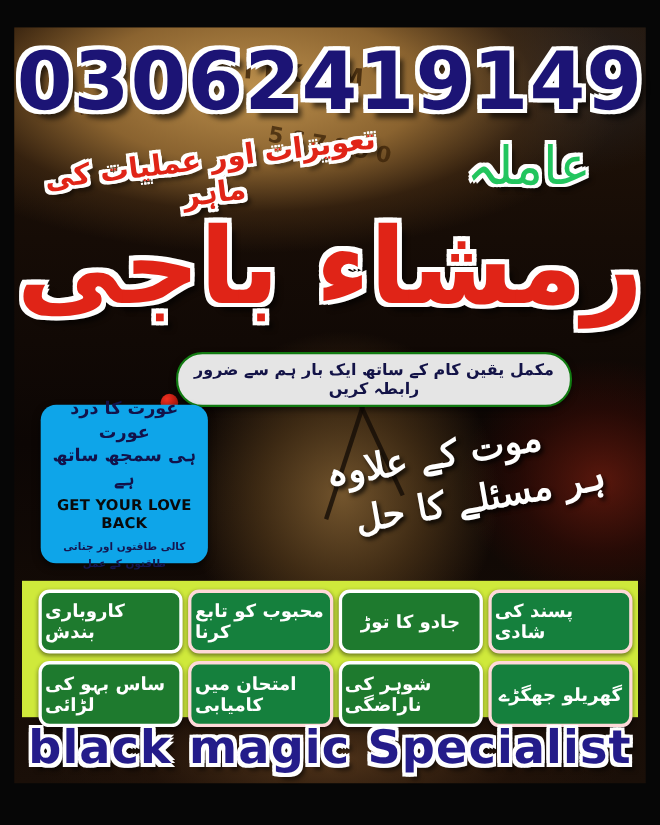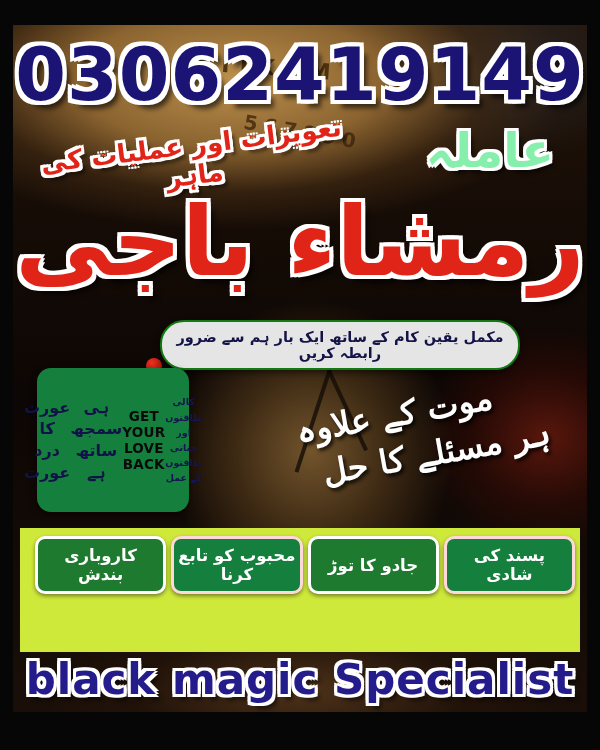--- a/index.html
+++ b/index.html
@@ -49,38 +49,38 @@
     position:absolute; left:0; right:0; top:32px; text-align:center;
     font-size:73px; font-weight:900; color:#1c1475; letter-spacing:1px;
     font-family:"DejaVu Sans","Liberation Sans",sans-serif;
   }
   .tagline {
     position:absolute; left:38px; top:130px; width:310px; text-align:center;
     direction:rtl; font-size:26px; font-weight:bold; color:#e02417;
     transform:rotate(-7deg);
   }
   .amla {
-    position:absolute; right:46px; top:122px; width:130px; text-align:right;
-    direction:rtl; font-size:48px; font-weight:bold; color:#86efac;
+    position:absolute; right:46px; top:122px; width:130px; text-align:left;
+    direction:rtl; font-size:48px; font-weight:normal; color:#22c55e;
   }
   .big-name {
     position:absolute; left:0; right:0; top:178px; text-align:center;
     direction:rtl; font-size:96px; font-weight:bold; color:#e02417; line-height:1.35;
   }
   .contact-pill {
     position:absolute; left:160px; top:320px; width:360px; height:50px;
     background:#e5e5e5; border:2px solid #117a11; border-radius:24px;
     display:flex; align-items:center; justify-content:center;
     direction:rtl; color:#131347; font-size:14.5px; font-weight:bold;
     box-shadow:0 3px 6px rgba(0,0,0,.5); padding:0 10px; text-align:center;
   }
   .love-box {
     position:absolute; left:37px; top:368px; width:152px; height:144px;
-    background:#15803d; border-radius:14px; box-shadow:0 3px 7px rgba(0,0,0,.5);
-    display:flex; flex-direction:row; align-items:center; justify-content:center;
+    background:#0ea5e9; border-radius:14px; box-shadow:0 3px 7px rgba(0,0,0,.5);
+    display:flex; flex-direction:column; align-items:center; justify-content:center;
     padding:6px 4px; text-align:center;
   }
   .love-box .ur-big { direction:rtl; color:#12124a; font-size:16px; font-weight:bold; line-height:1.35; }
   .love-box .en { color:#0a0a0a; font-size:13.5px; font-weight:900; margin:5px 0 6px; letter-spacing:.2px; }
   .love-box .ur-small { direction:rtl; color:#15154f; font-size:9.5px; font-weight:bold; line-height:1.6; }
   .slogan {
     position:absolute; left:248px; top:392px; width:330px;
     transform:rotate(-10deg); color:#fff; text-align:center; direction:rtl;
     font-family:"DejaVu Serif","Liberation Serif",serif; font-weight:bold;
     text-shadow:2px 3px 4px rgba(0,0,0,.8);
@@ -92,21 +92,21 @@
     position:absolute; left:20px; top:528px; width:560px; height:124px;
     background:#cfe93b;
   }
   .svc-row { position:absolute; left:35px; right:25px; display:flex; gap:5px; }
   .svc-row.r1 { top:536px; height:58px; }
   .svc-row.r2 { top:601px; height:60px; }
   .svc {
     flex:1; border:3px solid #fff; border-radius:10px;
     display:flex; align-items:center; justify-content:center;
     direction:rtl; color:#fff; font-size:16.5px; font-weight:bold;
-    text-align:center; padding:12px 3px;
+    text-align:left; padding:12px 3px;
     box-shadow:0 2px 4px rgba(0,0,0,.45);
   }
   .svc.green { background:#1e7a2e; }
   .svc.red   { background:#15803d; border-color:#ffd9d9; }
   .footer-title {
     position:absolute; left:0; right:0; top:655px; text-align:center;
     font-size:42px; font-weight:900; color:#241c8a; letter-spacing:1px;
   }
 </style>
 </head>
@@ -148,16 +148,22 @@
 
   <div class="services-strip"></div>
 
   <div class="svc-row r1">
     <div class="svc green" dir="rtl">کاروباری بندش</div>
     <div class="svc red" dir="rtl">محبوب کو تابع کرنا</div>
     <div class="svc green" dir="rtl">جادو کا توڑ</div>
     <div class="svc red" dir="rtl">پسند کی شادی</div>
   </div>
 
+  <div class="svc-row r2">
+    <div class="svc green" dir="rtl">ساس بہو کی لڑائی</div>
+    <div class="svc red" dir="rtl">امتحان میں کامیابی</div>
+    <div class="svc green" dir="rtl">شوہر کی ناراضگی</div>
+    <div class="svc red" dir="rtl">گھریلو جھگڑے</div>
+  </div>
 
   <div class="footer-title stroke-w">black magic Specialist</div>
 
 </div>
 
 </body></html>

